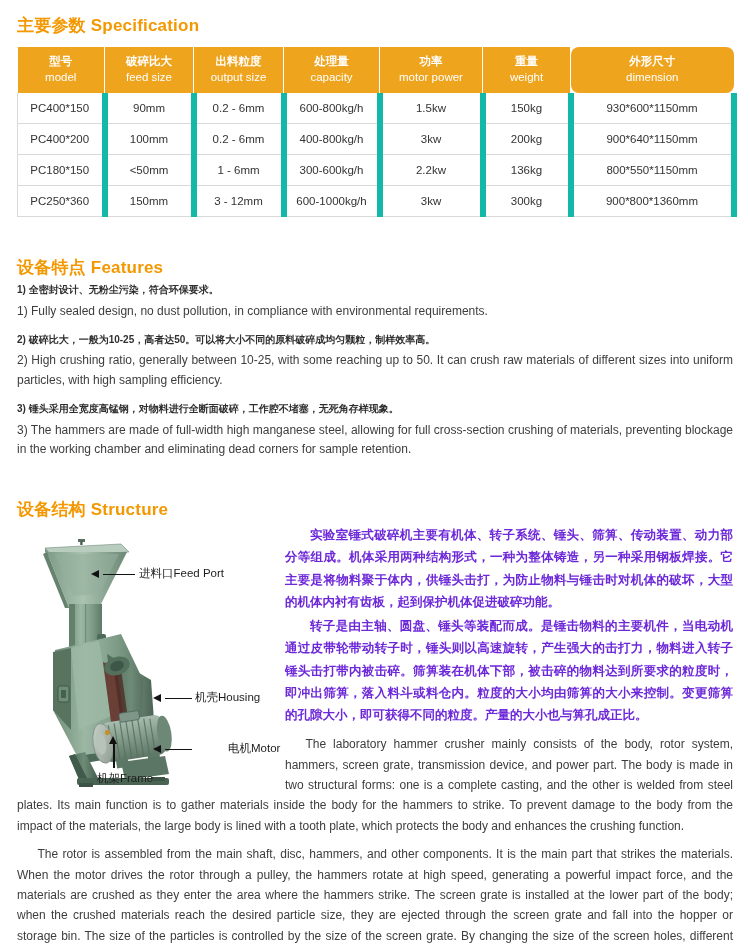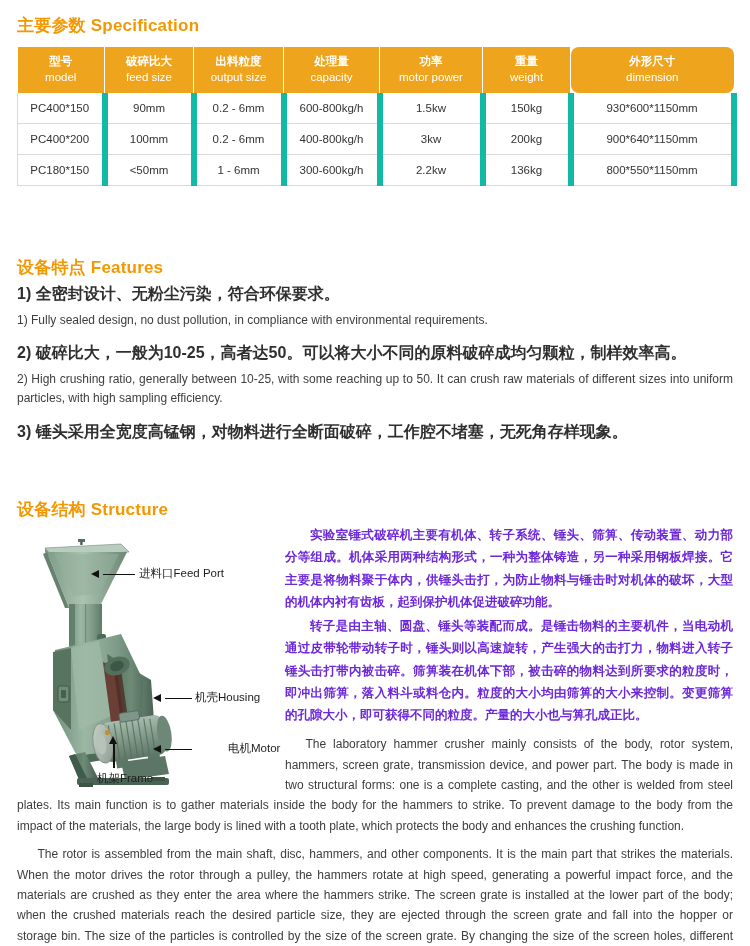--- a/index.html
+++ b/index.html
@@ -87,21 +87,21 @@
 
   
   #features-block {
     position: absolute;
     left: 17px;
     top: 282px;
     width: 716px;
   }
   .feat-group { margin-bottom: 11px; }
   .feat-cn {
-    font-size: 16px;
+    font-size: 10px;
     font-weight: bold;
     color: #2f2f2f;
     line-height: 1.55;
     margin-bottom: 4px;
   }
   .feat-en {
     font-size: 12px;
     color: #3d3d3d;
     line-height: 1.62;
     text-align: justify;
@@ -257,38 +257,48 @@
     </tr>
     <tr>
       <td>PC180*150</td>
       <td>&lt;50mm</td>
       <td>1 - 6mm</td>
       <td>300-600kg/h</td>
       <td>2.2kw</td>
       <td>136kg</td>
       <td>800*550*1150mm</td>
     </tr>
+    <tr>
+      <td>PC250*360</td>
+      <td>150mm</td>
+      <td>3 - 12mm</td>
+      <td>600-1000kg/h</td>
+      <td>3kw</td>
+      <td>300kg</td>
+      <td>900*800*1360mm</td>
+    </tr>
   </tbody>
 </table>
 
 <div class="section-head" id="head-features">
   <span class="cn">设备特点</span><span class="en">Features</span>
 </div>
 
 <div id="features-block">
   <div class="feat-group">
     <div class="feat-cn">1) 全密封设计、无粉尘污染，符合环保要求。</div>
     <div class="feat-en">1) Fully sealed design, no dust pollution, in compliance with environmental requirements.</div>
   </div>
   <div class="feat-group">
     <div class="feat-cn">2) 破碎比大，一般为10-25，高者达50。可以将大小不同的原料破碎成均匀颗粒，制样效率高。</div>
     <div class="feat-en">2) High crushing ratio, generally between 10-25, with some reaching up to 50. It can crush raw materials of different sizes into uniform particles, with high sampling efficiency.</div>
   </div>
   <div class="feat-group">
     <div class="feat-cn">3) 锤头采用全宽度高锰钢，对物料进行全断面破碎，工作腔不堵塞，无死角存样现象。</div>
+    <div class="feat-en">3) The hammers are made of full-width high manganese steel, allowing for full cross-section crushing of materials, preventing blockage in the working chamber and eliminating dead corners for sample retention.</div>
   </div>
 </div>
 
 <div class="section-head" id="head-structure">
   <span class="cn">设备结构</span><span class="en">Structure</span>
 </div>
 
 <div id="structure-block">
 
   <div id="machine-figure">

